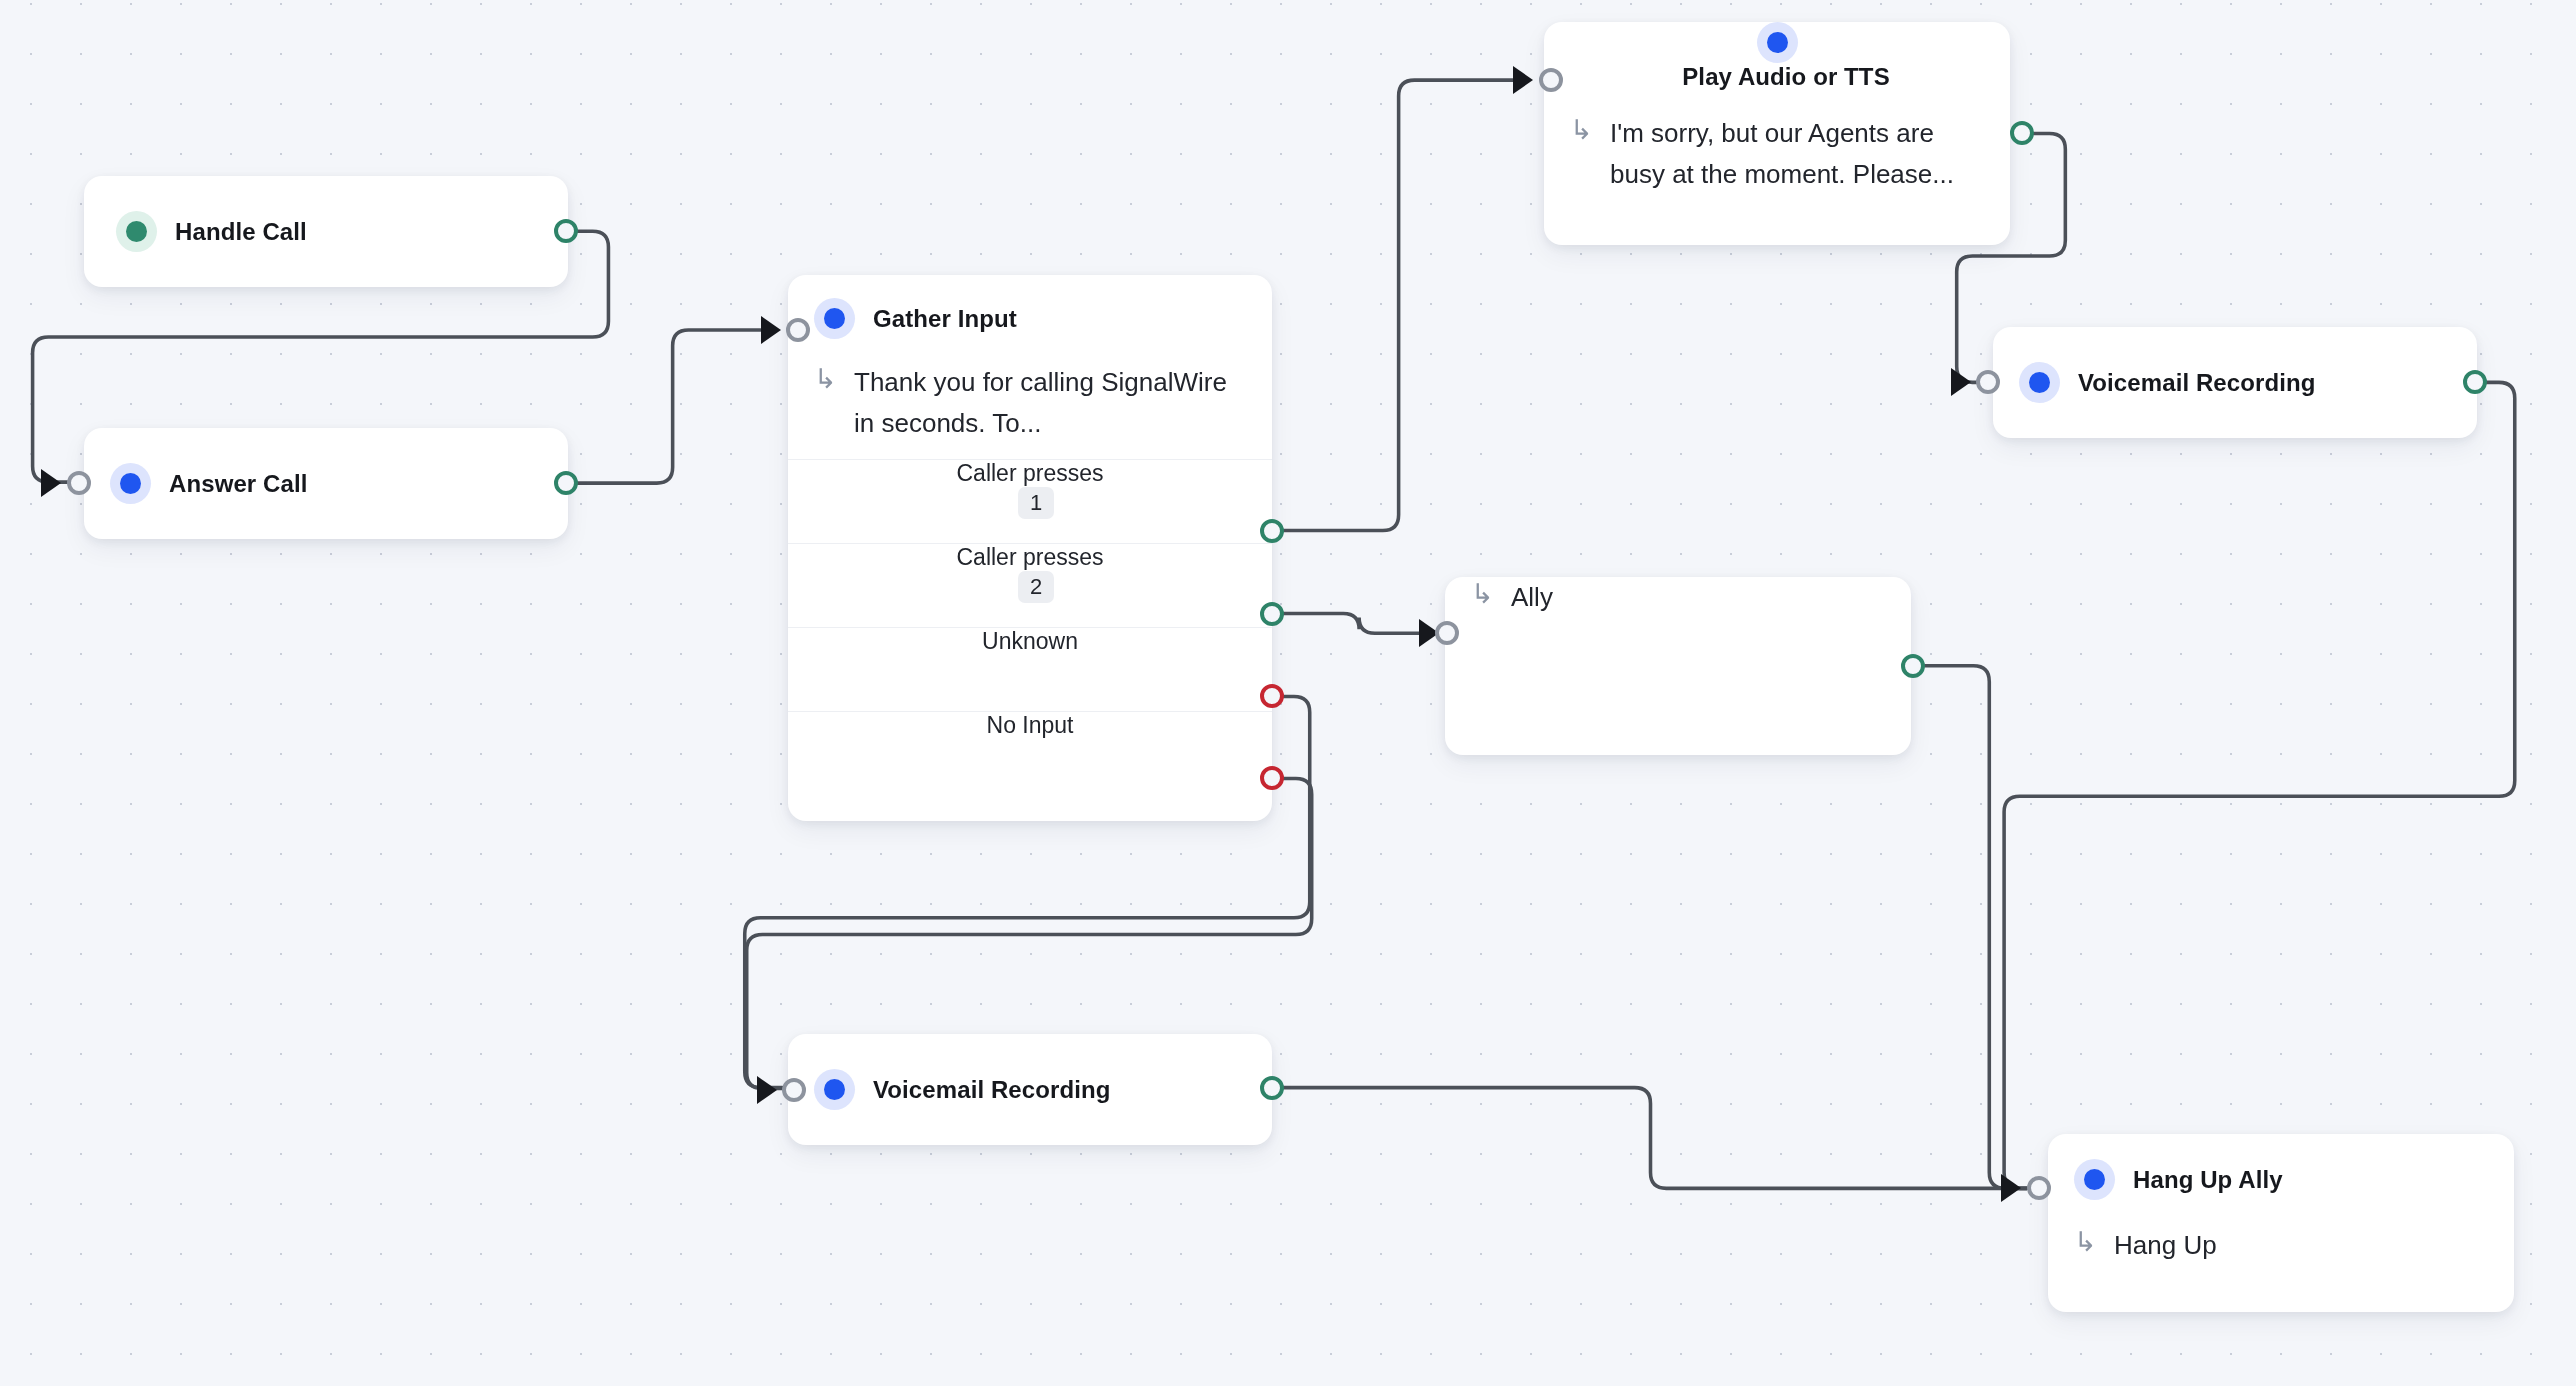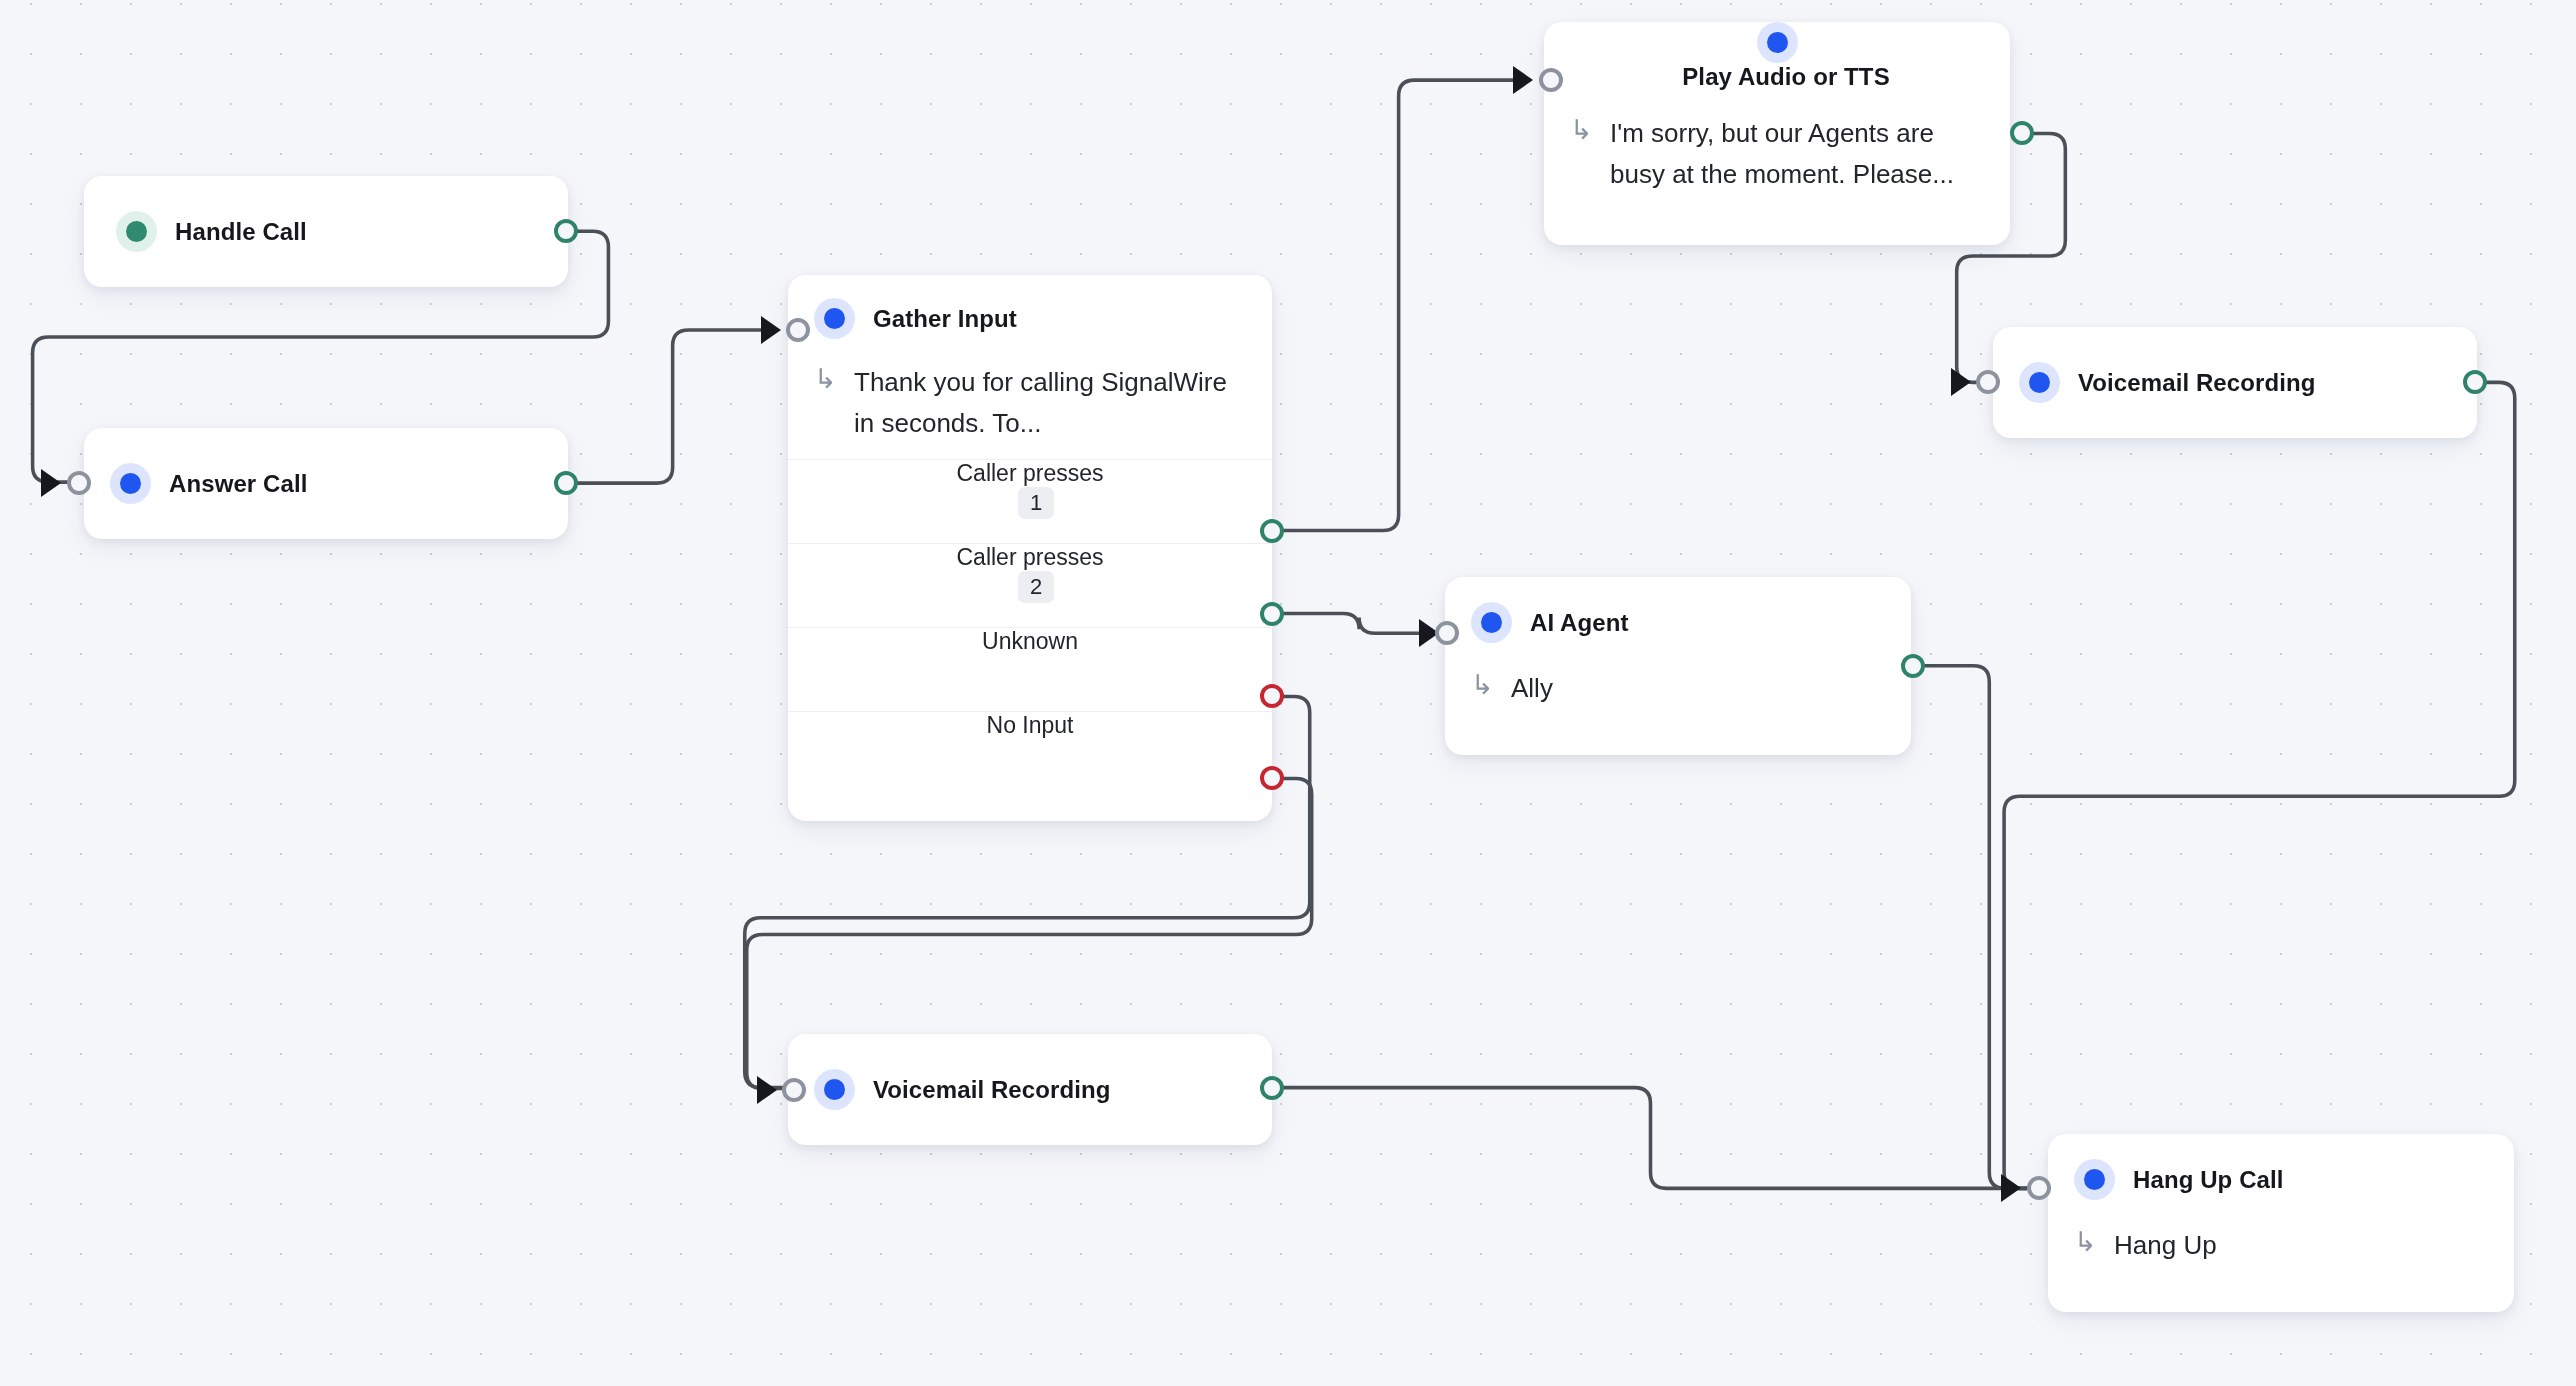--- a/index.html
+++ b/index.html
@@ -245,26 +245,20 @@
         <span class="dot blue"></span>
       </span>
       <span class="node-title">Voicemail Recording</span>
     </div>
   </div>
   <div class="port green" style="left:2463px; top:370px;"></div>
 
   <div class="tri" style="left:1419px; top:619px;"></div>
   <div class="port grey" style="left:1435px; top:621px;"></div>
   <div class="node" style="left:1445px; top:577px; width:466px; height:178px;">
-    <div class="node-head" style="height:91px;">
-      <span class="dot-wrap blue">
-        <span class="dot blue"></span>
-      </span>
-      <span class="node-title">AI Agent</span>
-    </div>
     <div class="node-sub">
       <span class="arrow-glyph">↳</span>
       <span class="sub-text">Ally</span>
     </div>
   </div>
   <div class="port green" style="left:1901px; top:654px;"></div>
 
   <div class="tri" style="left:757px; top:1076px;"></div>
   <div class="port grey" style="left:782px; top:1078px;"></div>
   <div class="node" style="left:788px; top:1034px; width:484px; height:111px;">
@@ -277,21 +271,21 @@
   </div>
   <div class="port green" style="left:1260px; top:1076px;"></div>
 
   <div class="tri" style="left:2001px; top:1174px;"></div>
   <div class="port grey" style="left:2027px; top:1176px;"></div>
   <div class="node" style="left:2048px; top:1134px; width:466px; height:178px;">
     <div class="node-head" style="height:91px;">
       <span class="dot-wrap blue">
         <span class="dot blue"></span>
       </span>
-      <span class="node-title">Hang Up Call</span>
+      <span class="node-title">Hang Up Ally</span>
     </div>
     <div class="node-sub">
       <span class="arrow-glyph">↳</span>
       <span class="sub-text">Hang Up</span>
     </div>
   </div>
 
 </div>
 
 

